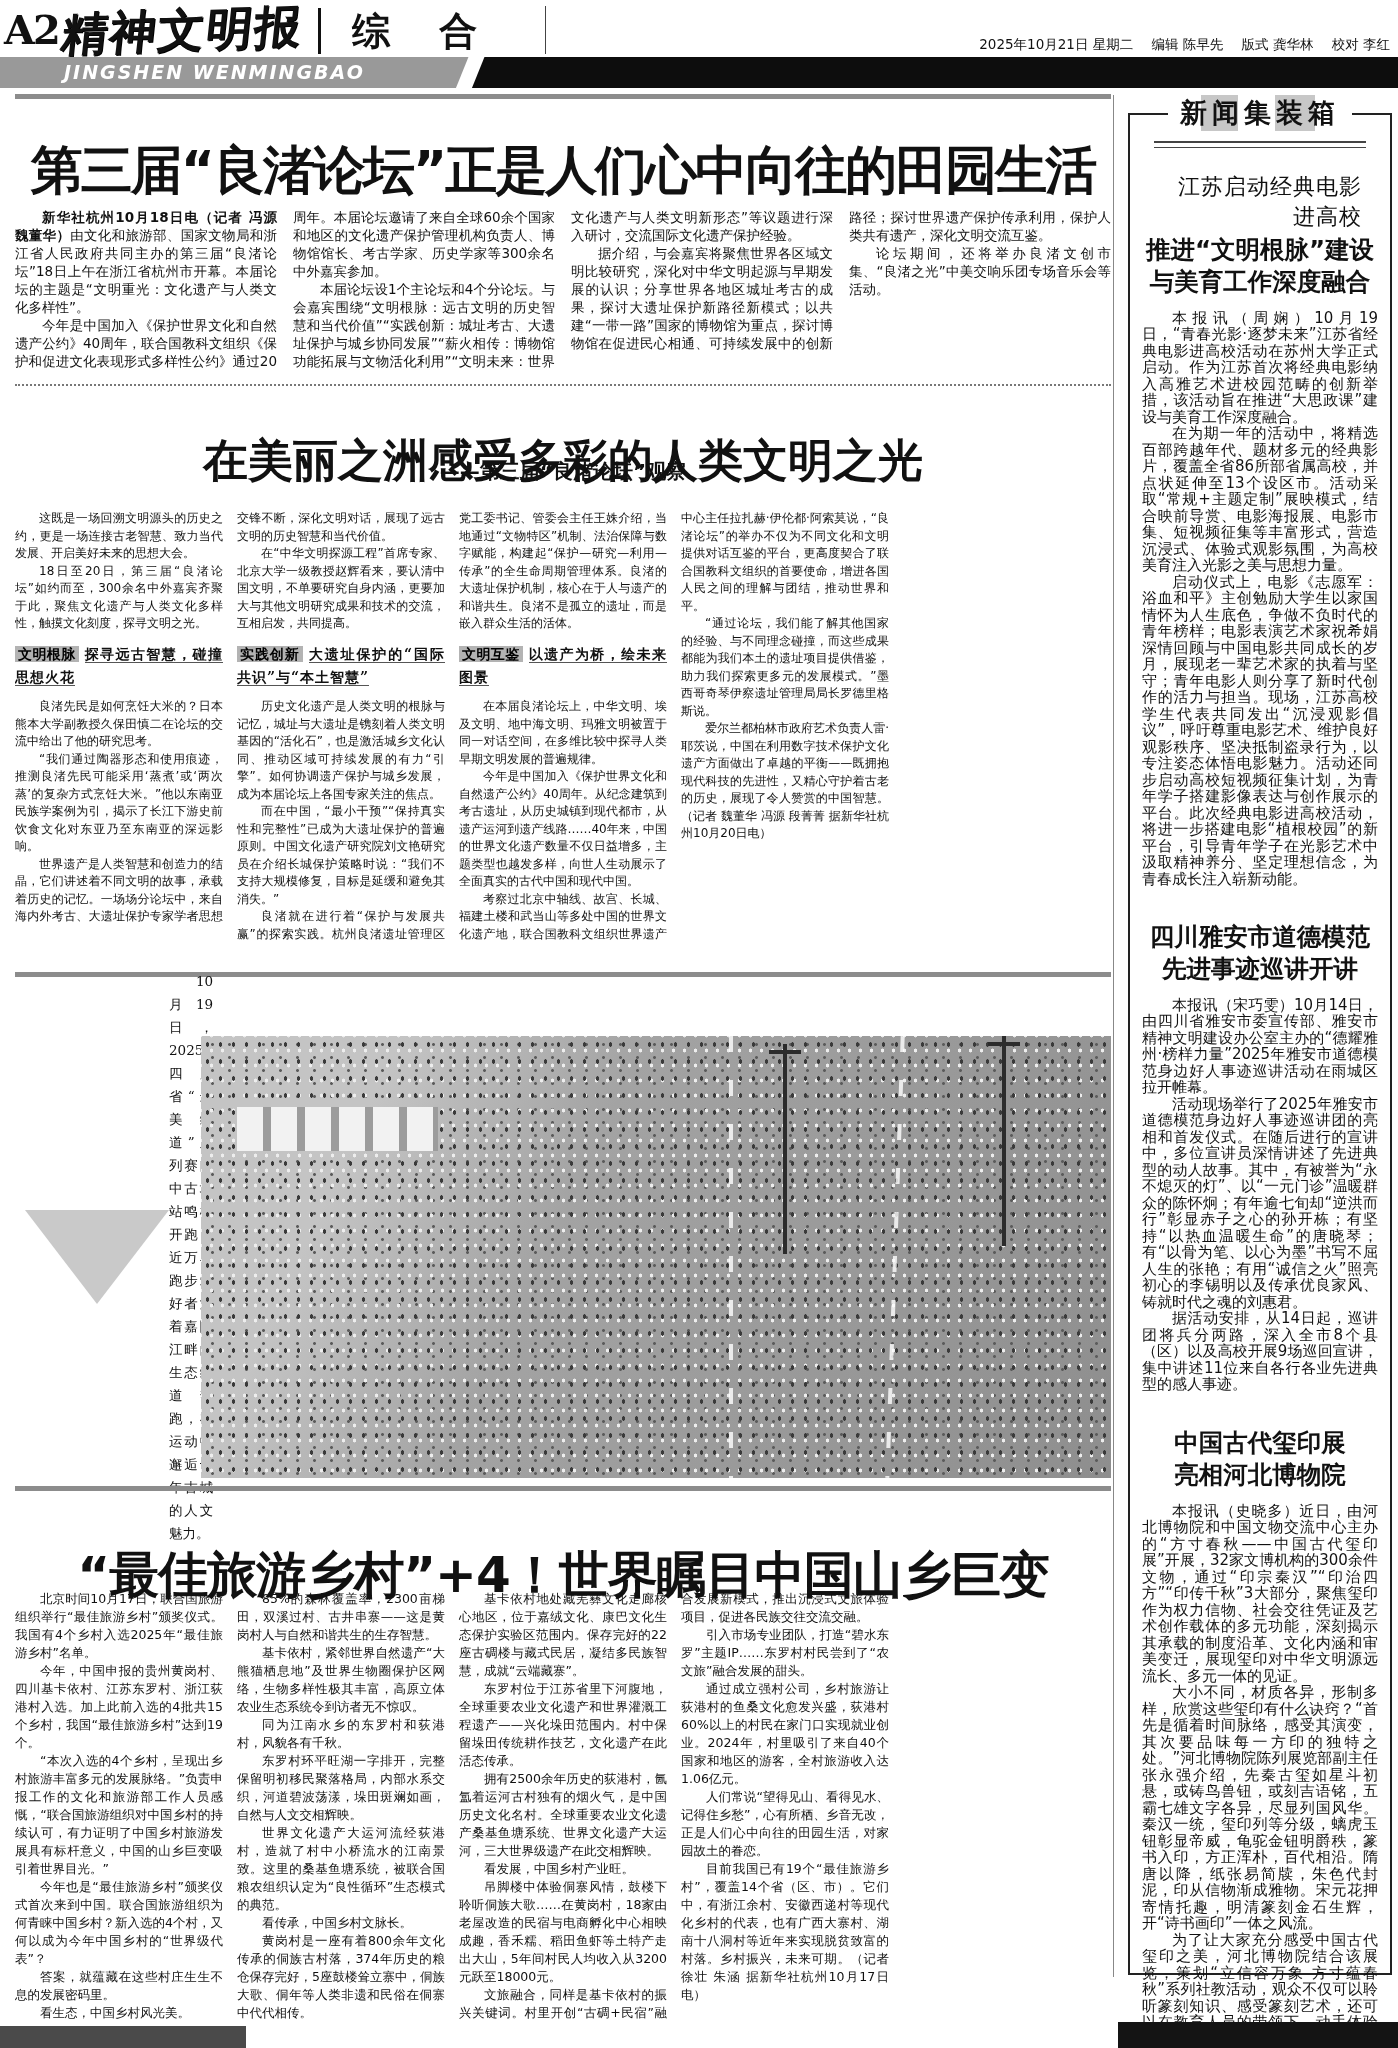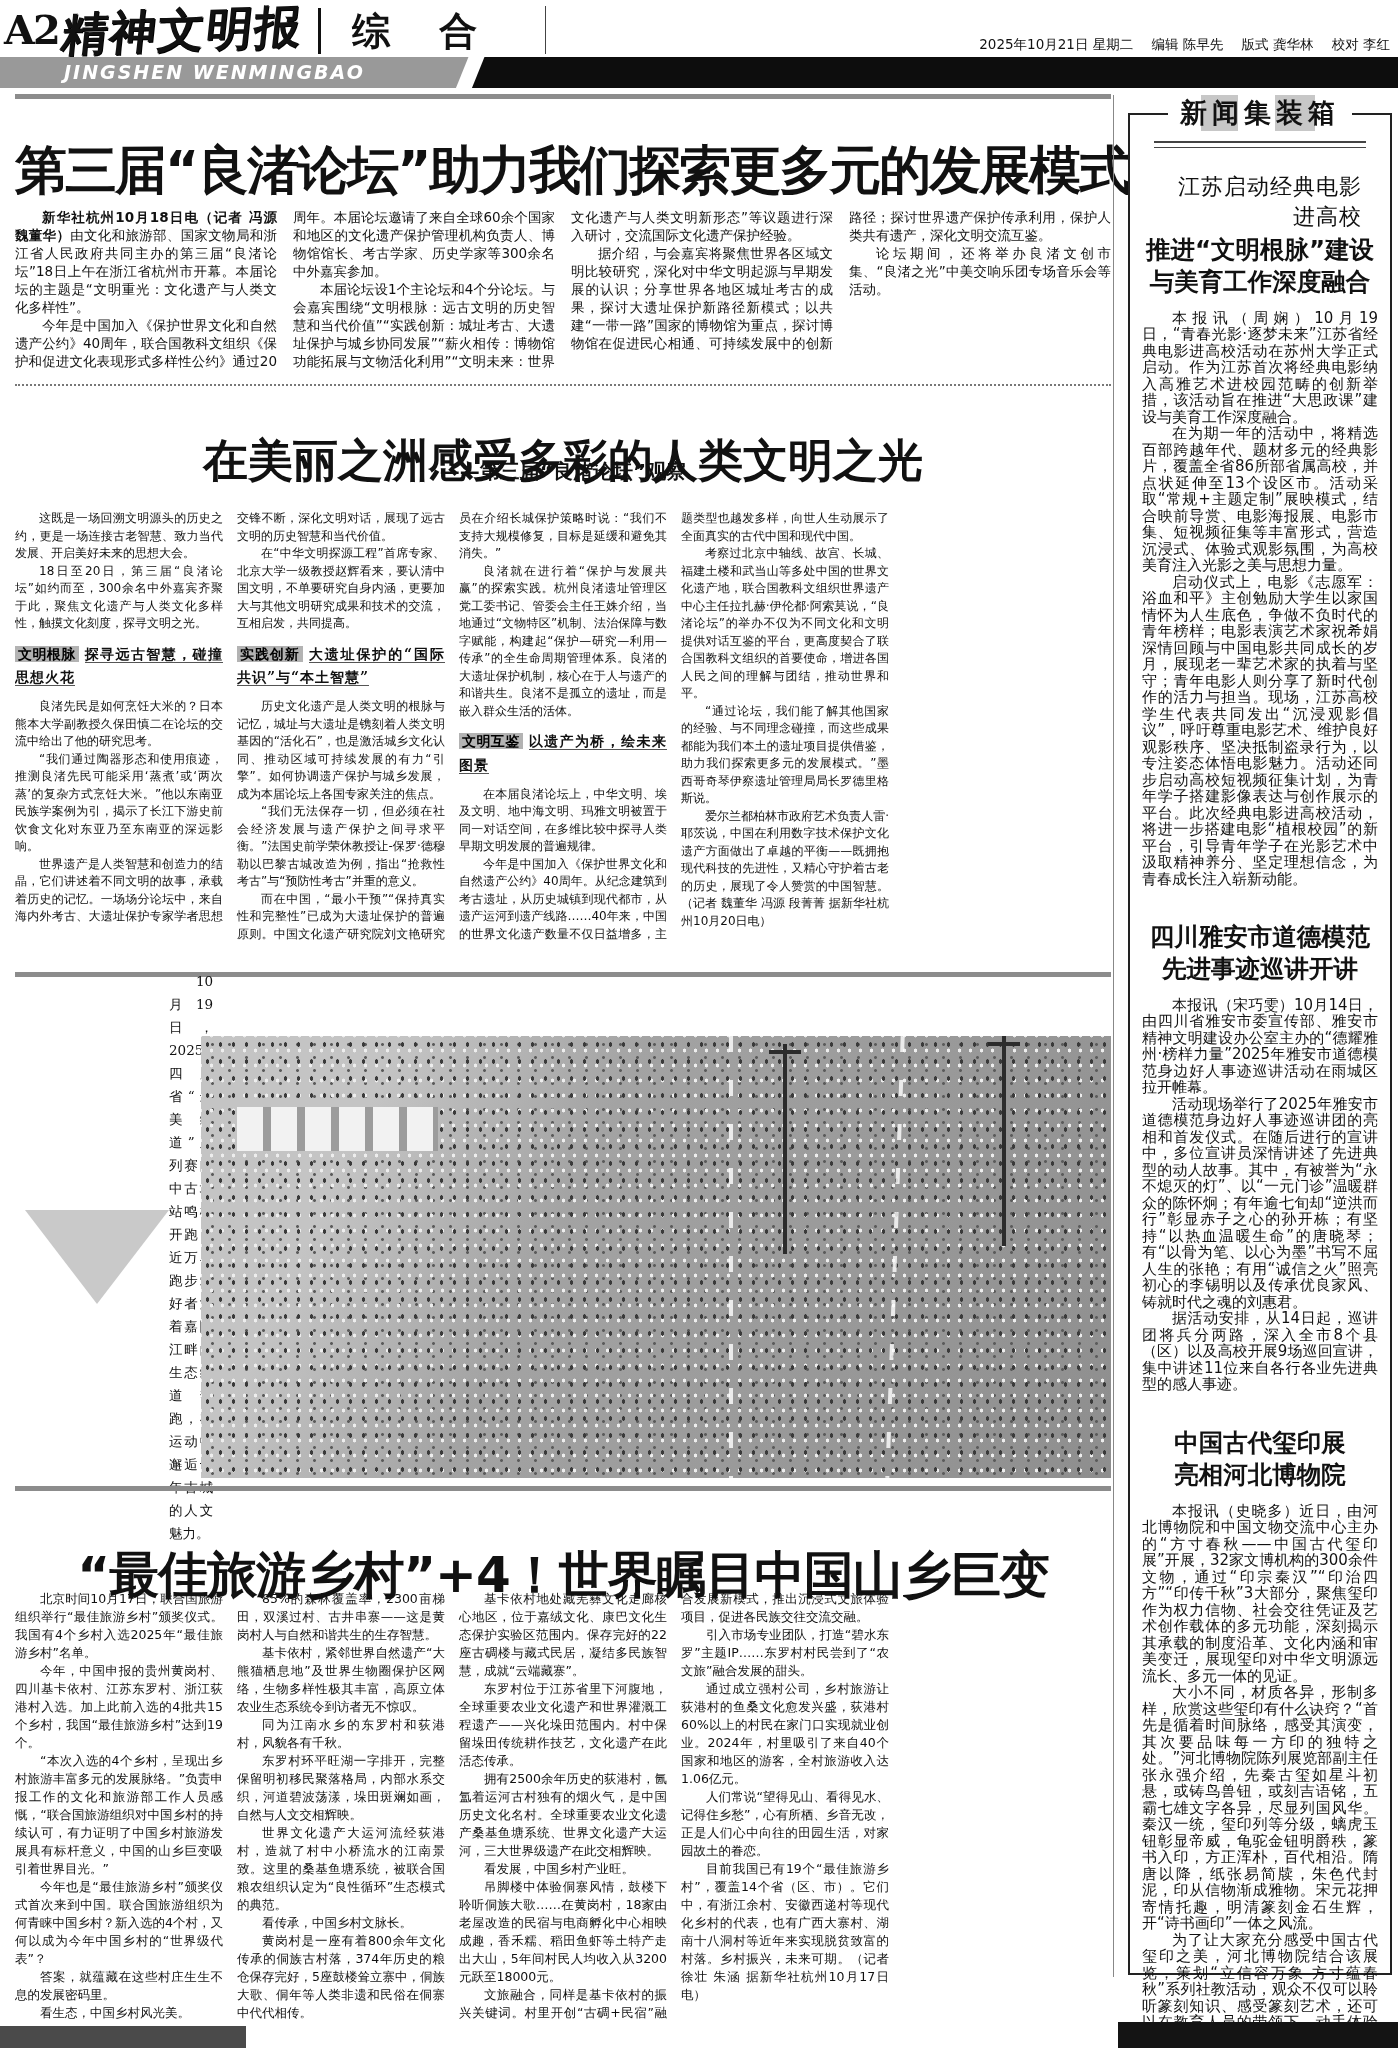--- a/index.html
+++ b/index.html
@@ -105,21 +105,21 @@
       <div class="m-bar-gray">
         <span class="m-bar-latin">JINGSHEN WENMINGBAO</span>
       </div>
       <div class="m-bar-slash"></div>
     </div>
   </header>
 
   <main class="main">
     <div class="rule r1"></div>
 
-    <h1 class="hl1">第三届“良渚论坛”助力我们探索更多元的发展模式</h1>
+    <h1 class="hl1">第三届“良渚论坛”正是人们心中向往的田园生活</h1>
     <div class="body b1">
       <p><b>新华社杭州10月18日电（记者 冯源 魏董华）</b><span>由文化和旅游部、国家文物局和浙江省人民政府共同主办的第三届“良渚论坛”18日上午在浙江省杭州市开幕。本届论坛的主题是“文明重光：文化遗产与人类文化多样性”。</span></p>
       <p>今年是中国加入《保护世界文化和自然遗产公约》40周年，联合国教科文组织《保护和促进文化表现形式多样性公约》通过20周年。本届论坛邀请了来自全球60余个国家和地区的文化遗产保护管理机构负责人、博物馆馆长、考古学家、历史学家等300余名中外嘉宾参加。</p>
       <p>本届论坛设1个主论坛和4个分论坛。与会嘉宾围绕“文明根脉：远古文明的历史智慧和当代价值”“实践创新：城址考古、大遗址保护与城乡协同发展”“薪火相传：博物馆功能拓展与文物活化利用”“文明未来：世界文化遗产与人类文明新形态”等议题进行深入研讨，交流国际文化遗产保护经验。</p>
       <p>据介绍，与会嘉宾将聚焦世界各区域文明比较研究，深化对中华文明起源与早期发展的认识；分享世界各地区城址考古的成果，探讨大遗址保护新路径新模式；以共建“一带一路”国家的博物馆为重点，探讨博物馆在促进民心相通、可持续发展中的创新路径；探讨世界遗产保护传承利用，保护人类共有遗产，深化文明交流互鉴。</p>
       <p>论坛期间，还将举办良渚文创市集、“良渚之光”中美交响乐团专场音乐会等活动。</p>
     </div>
 
     <div class="dotted d1"></div>
 
@@ -128,21 +128,20 @@
     <div class="body b2">
       <p>这既是一场回溯文明源头的历史之约，更是一场连接古老智慧、致力当代发展、开启美好未来的思想大会。</p>
       <p>18日至20日，第三届“良渚论坛”如约而至，300余名中外嘉宾齐聚于此，聚焦文化遗产与人类文化多样性，触摸文化刻度，探寻文明之光。</p>
       <p class="subhead"><span class="tag">文明根脉</span><span class="kai">探寻远古智慧，碰撞思想火花</span></p>
       <p>良渚先民是如何烹饪大米的？日本熊本大学副教授久保田慎二在论坛的交流中给出了他的研究思考。</p>
       <p>“我们通过陶器形态和使用痕迹，推测良渚先民可能采用‘蒸煮’或‘两次蒸’的复杂方式烹饪大米。”他以东南亚民族学案例为引，揭示了长江下游史前饮食文化对东亚乃至东南亚的深远影响。</p>
       <p>世界遗产是人类智慧和创造力的结晶，它们讲述着不同文明的故事，承载着历史的记忆。一场场分论坛中，来自海内外考古、大遗址保护专家学者思想交锋不断，深化文明对话，展现了远古文明的历史智慧和当代价值。</p>
       <p>在“中华文明探源工程”首席专家、北京大学一级教授赵辉看来，要认清中国文明，不单要研究自身内涵，更要加大与其他文明研究成果和技术的交流，互相启发，共同提高。</p>
       <p class="subhead"><span class="tag">实践创新</span><span class="kai">大遗址保护的“国际共识”与“本土智慧”</span></p>
       <p>历史文化遗产是人类文明的根脉与记忆，城址与大遗址是镌刻着人类文明基因的“活化石”，也是激活城乡文化认同、推动区域可持续发展的有力“引擎”。如何协调遗产保护与城乡发展，成为本届论坛上各国专家关注的焦点。</p>
-      <p>“我们无法保存一切，但必须在社会经济发展与遗产保护之间寻求平衡。”法国史前学荣休教授让-保罗·德穆勒以巴黎古城改造为例，指出“抢救性考古”与“预防性考古”并重的意义。</p>
       <p>而在中国，“最小干预”“保持真实性和完整性”已成为大遗址保护的普遍原则。中国文化遗产研究院刘文艳研究员在介绍长城保护策略时说：“我们不支持大规模修复，目标是延缓和避免其消失。”</p>
       <p>良渚就在进行着“保护与发展共赢”的探索实践。杭州良渚遗址管理区党工委书记、管委会主任王姝介绍，当地通过“文物特区”机制、法治保障与数字赋能，构建起“保护—研究—利用—传承”的全生命周期管理体系。良渚的大遗址保护机制，核心在于人与遗产的和谐共生。良渚不是孤立的遗址，而是嵌入群众生活的活体。</p>
       <p class="subhead"><span class="tag">文明互鉴</span><span class="kai">以遗产为桥，绘未来图景</span></p>
       <p>在本届良渚论坛上，中华文明、埃及文明、地中海文明、玛雅文明被置于同一对话空间，在多维比较中探寻人类早期文明发展的普遍规律。</p>
       <p>今年是中国加入《保护世界文化和自然遗产公约》40周年。从纪念建筑到考古遗址，从历史城镇到现代都市，从遗产运河到遗产线路……40年来，中国的世界文化遗产数量不仅日益增多，主题类型也越发多样，向世人生动展示了全面真实的古代中国和现代中国。</p>
       <p>考察过北京中轴线、故宫、长城、福建土楼和武当山等多处中国的世界文化遗产地，联合国教科文组织世界遗产中心主任拉扎赫·伊伦都·阿索莫说，“良渚论坛”的举办不仅为不同文化和文明提供对话互鉴的平台，更高度契合了联合国教科文组织的首要使命，增进各国人民之间的理解与团结，推动世界和平。</p>
       <p>“通过论坛，我们能了解其他国家的经验、与不同理念碰撞，而这些成果都能为我们本土的遗址项目提供借鉴，助力我们探索更多元的发展模式。”墨西哥奇琴伊察遗址管理局局长罗德里格斯说。</p>
       <p>爱尔兰都柏林市政府艺术负责人雷·耶茨说，中国在利用数字技术保护文化遗产方面做出了卓越的平衡——既拥抱现代科技的先进性，又精心守护着古老的历史，展现了令人赞赏的中国智慧。（记者 魏董华 冯源 段菁菁 据新华社杭州10月20日电）</p>
     </div>
 

